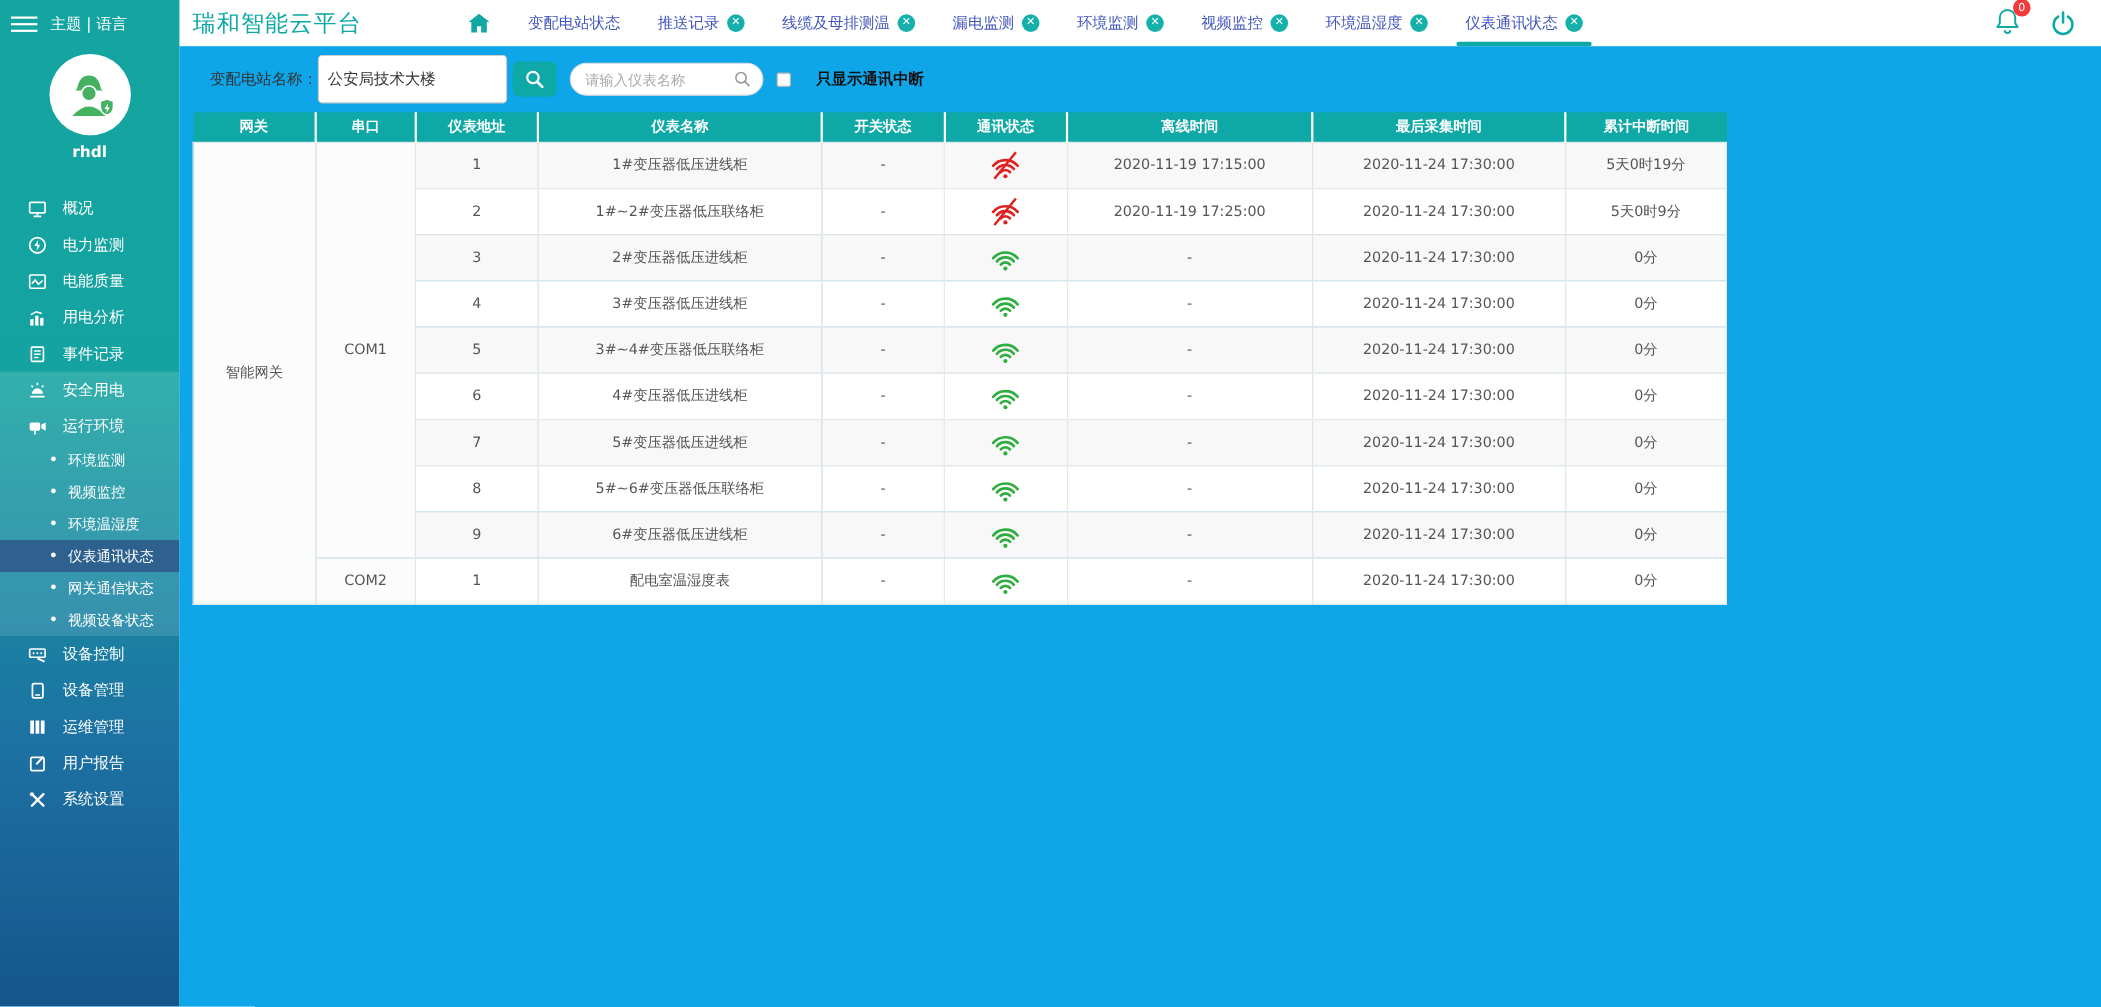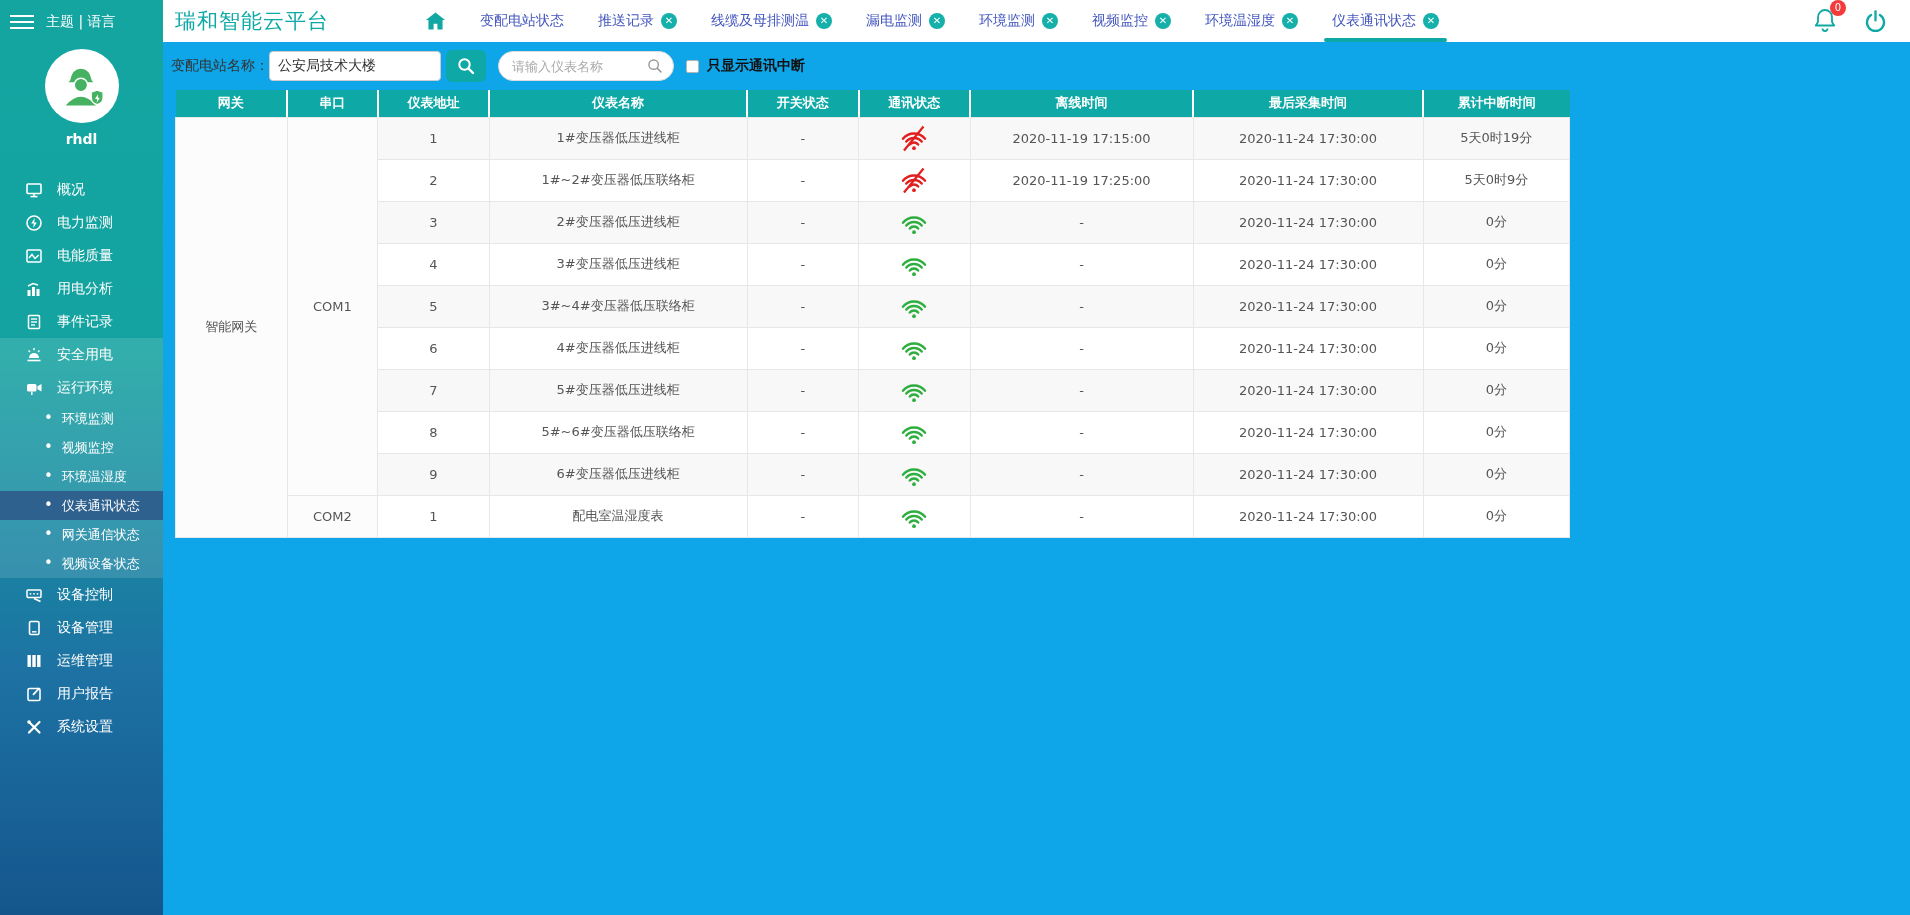--- a/index.html
+++ b/index.html
@@ -39,31 +39,31 @@
   .tab .close{width:16px; height:16px; border-radius:50%; background:#15b0aa; color:#fff; font-size:10px;
     display:flex; align-items:center; justify-content:center; line-height:1; cursor:pointer;}
   .tab.active::after{content:""; position:absolute; left:-8px; right:-8px; bottom:0; height:4px; background:var(--teal); border-radius:2px;}
   .top-right{margin-left:auto; display:flex; align-items:center; gap:26px;}
   .bell-wrap{position:relative; cursor:pointer;}
   .bell-badge{position:absolute; top:-7px; right:-9px; min-width:16px; height:16px; border-radius:8px;
     background:var(--badge); color:#fff; font-size:10px; display:flex; align-items:center; justify-content:center; padding:0 4px;}
   .power-btn{cursor:pointer; display:flex;}
 
   
-  .toolbar{display:flex; align-items:center; padding:8px 0 8px 8px; flex:0 0 46px;}
+  .toolbar{display:flex; align-items:center; padding:8px 0 8px 28px; flex:0 0 46px;}
   .tb-label{color:#333; font-size:14px;}
-  .station-input{width:172px; height:30px; border:1px solid #ccc; border-radius:4px; padding:0 8px; font-size:14px; color:#333; outline:none;}
+  .station-input{width:172px; height:44px; border:1px solid #ccc; border-radius:4px; padding:0 8px; font-size:14px; color:#333; outline:none;}
   .search-btn{width:40px; height:32px; background:var(--teal); border:none; border-radius:6px; margin-left:5px;
     display:flex; align-items:center; justify-content:center; cursor:pointer;}
   .meter-wrap{position:relative; margin-left:12px;}
   .meter-input{width:176px; height:30px; border:1px solid #ddd; border-radius:16px; padding:0 32px 0 13px;
     font-size:13px; color:#666; outline:none;}
   .meter-input::placeholder{color:#aaa;}
   .meter-glass{position:absolute; right:10px; top:6px;}
-  .chk-wrap{display:flex; align-items:center; gap:8px; margin-left:12px; cursor:pointer;}
+  .chk-wrap{display:flex; align-items:center; gap:23px; margin-left:12px; cursor:pointer;}
   .chk{width:13px; height:13px; border:1px solid #b5b5b5; background:#fdfdfd; border-radius:2px;}
   .chk-label{font-weight:bold; color:#111; font-size:14px;}
 
   
   .table-wrap{margin-left:12px; width:1395px;}
   table{width:100%; border-collapse:collapse; table-layout:fixed;}
   thead th{background:var(--teal); color:#fff; font-weight:bold; font-size:13px; height:27px;
     border-right:2px solid #fff; padding:4px;}
   thead th:last-child{border-right:none;}
   tbody td{height:42px; text-align:center; font-size:13px; color:#555;

